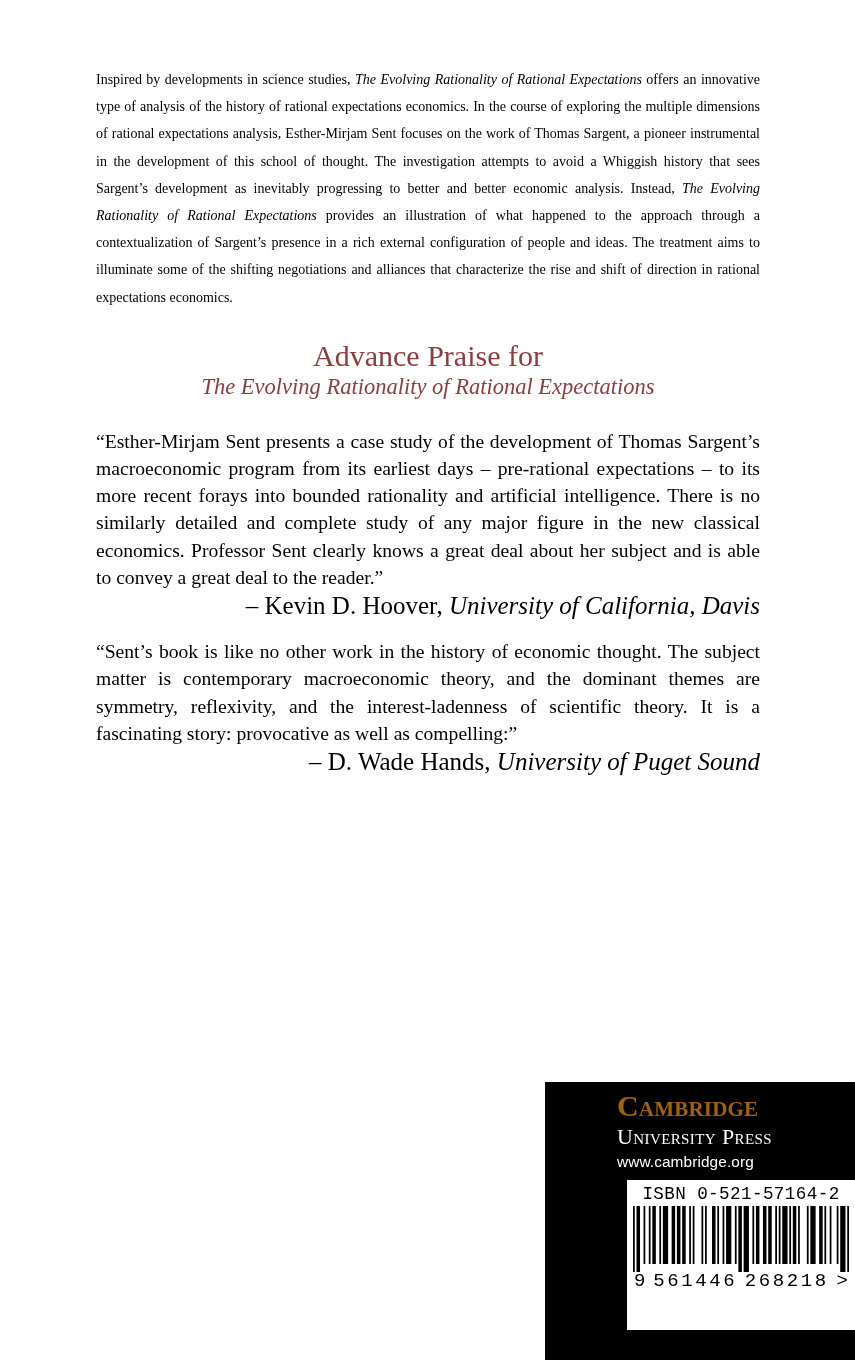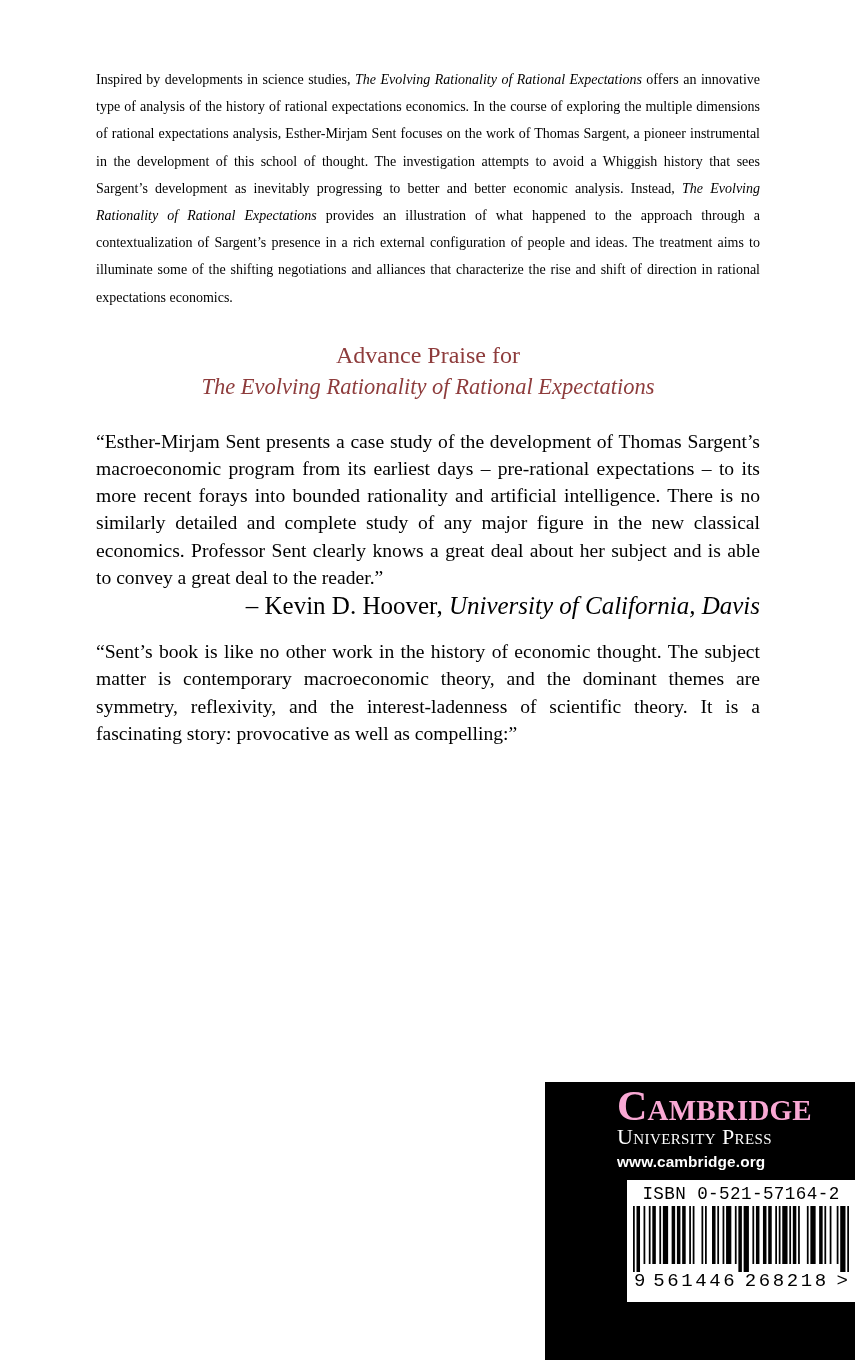--- a/index.html
+++ b/index.html
@@ -36,21 +36,21 @@
   .body-para i, .body-para em { font-style: italic; }
 
   
   .praise-head {
     margin-top: 29px;
     text-align: center;
     color: #8e3c3c;
   }
   .praise-head .line1 {
     display: block;
-    font-size: 24px;
+    font-size: 30px;
     line-height: 31px;
     font-style: normal;
   }
   .praise-head .line2 {
     display: block;
     font-size: 22.5px;
     line-height: 31px;
     font-style: italic;
   }
 
@@ -90,59 +90,59 @@
   .logo-block {
     position: absolute;
     left: 72px;
     top: 6px;
     width: 238px;
     text-align: left;
   }
 
   .logo-cambridge {
     display: block;
-    color: #f9a8d4;
+    color: #a16207;
     font-family: "Liberation Serif", "DejaVu Serif", serif;
     font-weight: bold;
-    font-size: 42px;
+    font-size: 30px;
     line-height: 36px;
     letter-spacing: 0.2px;
     font-variant: small-caps;
     white-space: nowrap;
   }
   .logo-press {
     display: block;
     color: #ffffff;
     font-family: "Liberation Serif", "DejaVu Serif", serif;
     font-weight: normal;
     font-size: 22px;
     line-height: 25px;
     letter-spacing: 0.4px;
     font-variant: small-caps;
     white-space: nowrap;
   }
   .logo-url {
     display: block;
     color: #ffffff;
     font-family: "Liberation Sans", "DejaVu Sans", sans-serif;
-    font-weight: bold;
+    font-weight: normal;
     font-size: 15.4px;
     line-height: 22px;
     letter-spacing: 0.1px;
     padding-top: 2px;
     white-space: nowrap;
   }
 
   
   .barcode-box {
     position: absolute;
     left: 82px;
     top: 98px;
     width: 228px;
-    height: 122px;
+    height: 150px;
     background: #ffffff;
     box-sizing: border-box;
     padding: 4px 6px 3px 6px;
   }
   .barcode-isbn {
     font-family: "Liberation Mono", "DejaVu Sans Mono", monospace;
     font-size: 17.6px;
     line-height: 20px;
     color: #000000;
     text-align: center;
@@ -185,20 +185,21 @@
     <span class="line2">The Evolving Rationality of Rational Expectations</span>
   </div>
 
   <div class="blurb blurb-1">
     <p class="blurb-text">“Esther-Mirjam Sent presents a case study of the development of Thomas Sargent’s macroeconomic program from its earliest days – pre-rational expectations – to its more recent forays into bounded rationality and artificial intelligence. There is no similarly detailed and complete study of any major figure in the new classical economics. Professor Sent clearly knows a great deal about her subject and is able to convey a great deal to the reader.”</p>
     <p class="blurb-attr"><span>– Kevin D. Hoover, </span><span class="inst">University of California, Davis</span></p>
   </div>
 
   <div class="blurb blurb-2">
     <p class="blurb-text">“Sent’s book is like no other work in the history of economic thought. The subject matter is contemporary macroeconomic theory, and the dominant themes are symmetry, reflexivity, and the interest-ladenness of scientific theory. It is a fascinating story: provocative as well as compelling:”</p>
+    <p class="blurb-attr"><span>– D. Wade Hands, </span><span class="inst">University of Puget Sound</span></p>
   </div>
 
 </div>
 
 <div class="publisher-panel">
 
   <div class="logo-block">
     <span class="logo-cambridge">Cambridge</span>
     <span class="logo-press">University Press</span>
     <span class="logo-url">www.cambridge.org</span>

